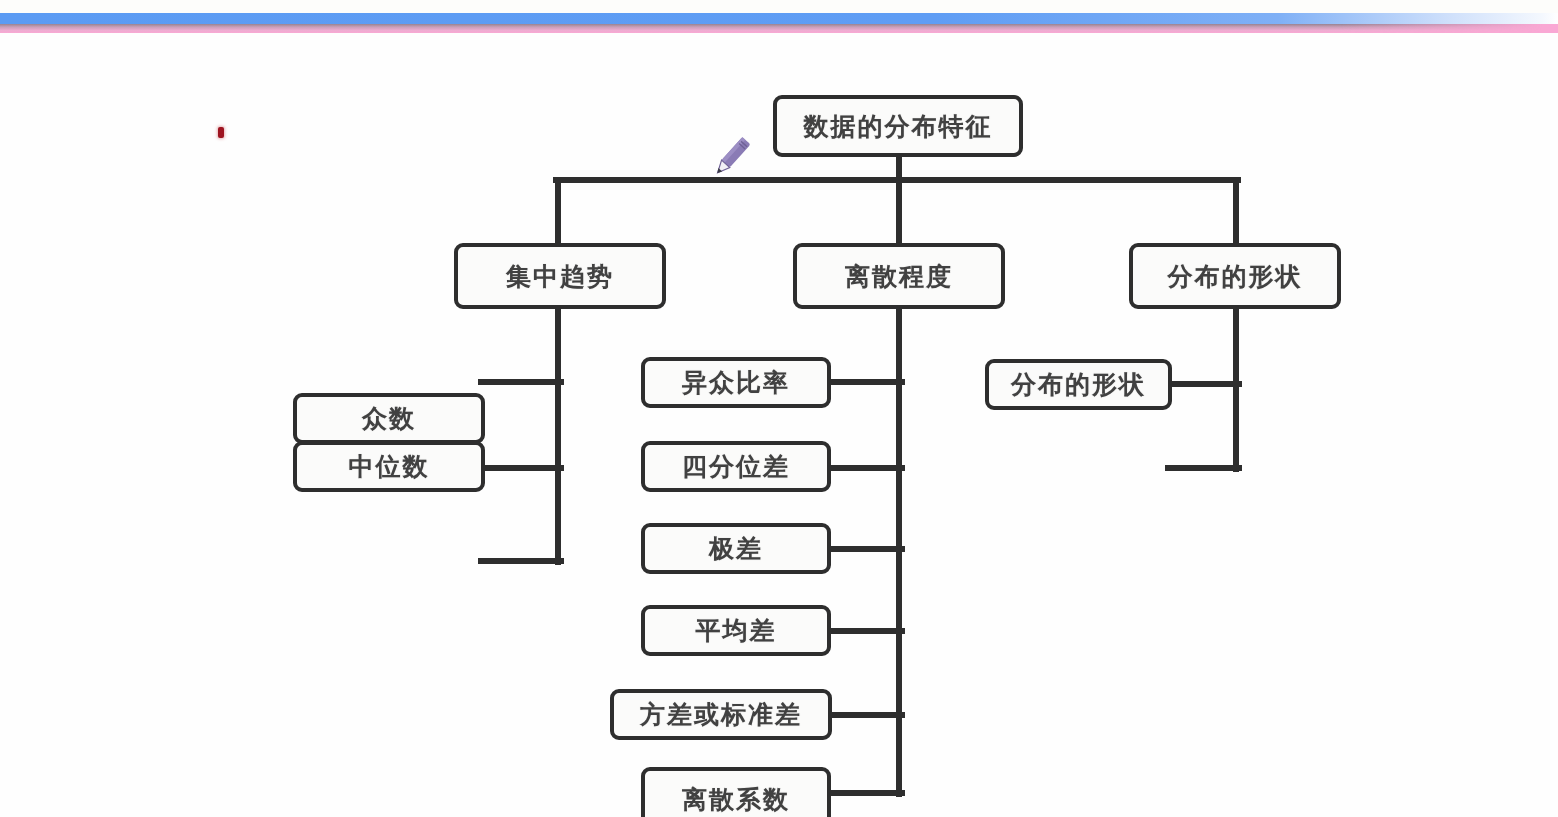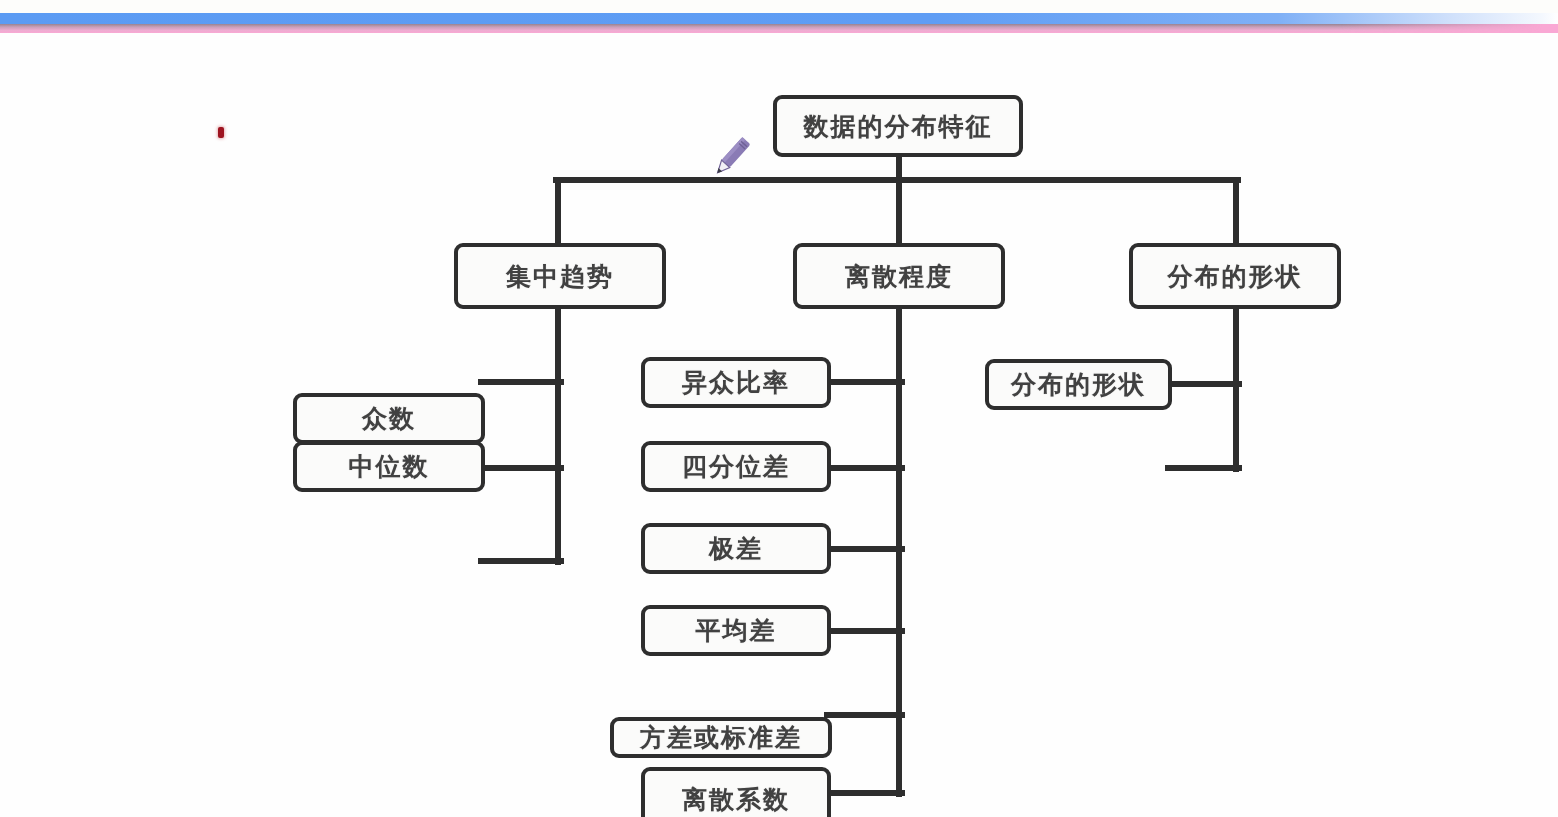--- a/index.html
+++ b/index.html
@@ -194,21 +194,21 @@
     </div>
 
     <div class="node leaf" style="left:641px; top:490px; width:190px; height:51px;">
       <span class="label">极差</span>
     </div>
 
     <div class="node leaf" style="left:641px; top:572px; width:190px; height:51px;text-align:center;">
       <span class="label">平均差</span>
     </div>
 
-    <div class="node leaf" style="left:610px; top:684px; width:222px; height:41px;">
+    <div class="node leaf" style="left:610px; top:656px; width:222px; height:51px;">
       <span class="label">方差或标准差</span>
     </div>
 
     <div class="node leaf" style="left:641px; top:734px; width:190px; height:64px;">
       <span class="label">离散系数</span>
     </div>
 
     <div class="node leaf" style="left:985px; top:326px; width:187px; height:51px;">
       <span class="label">分布的形状</span>
     </div>

